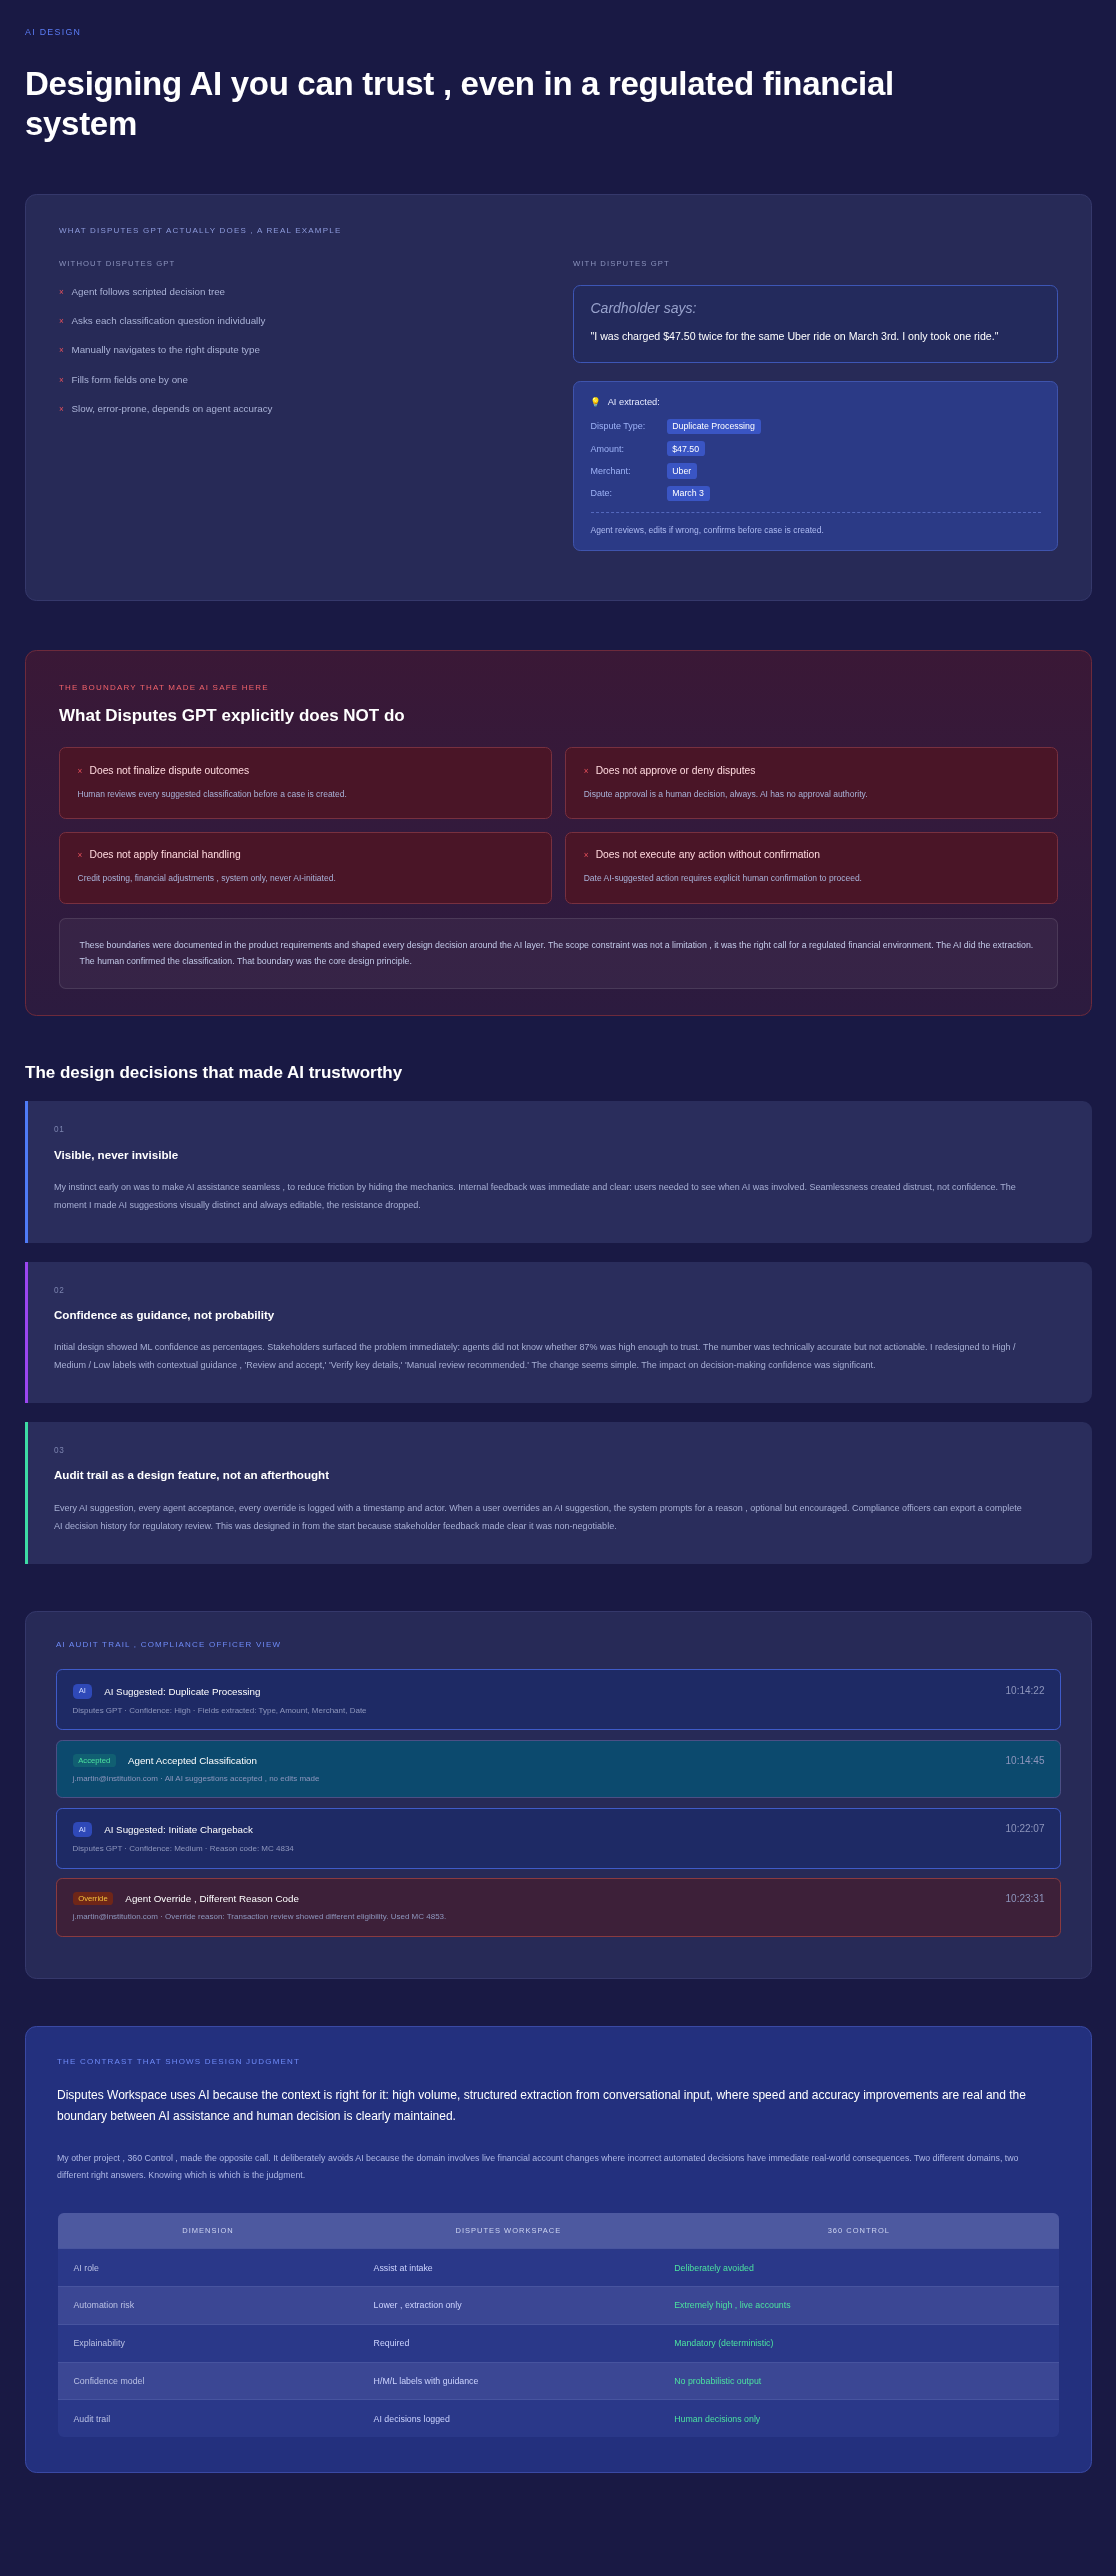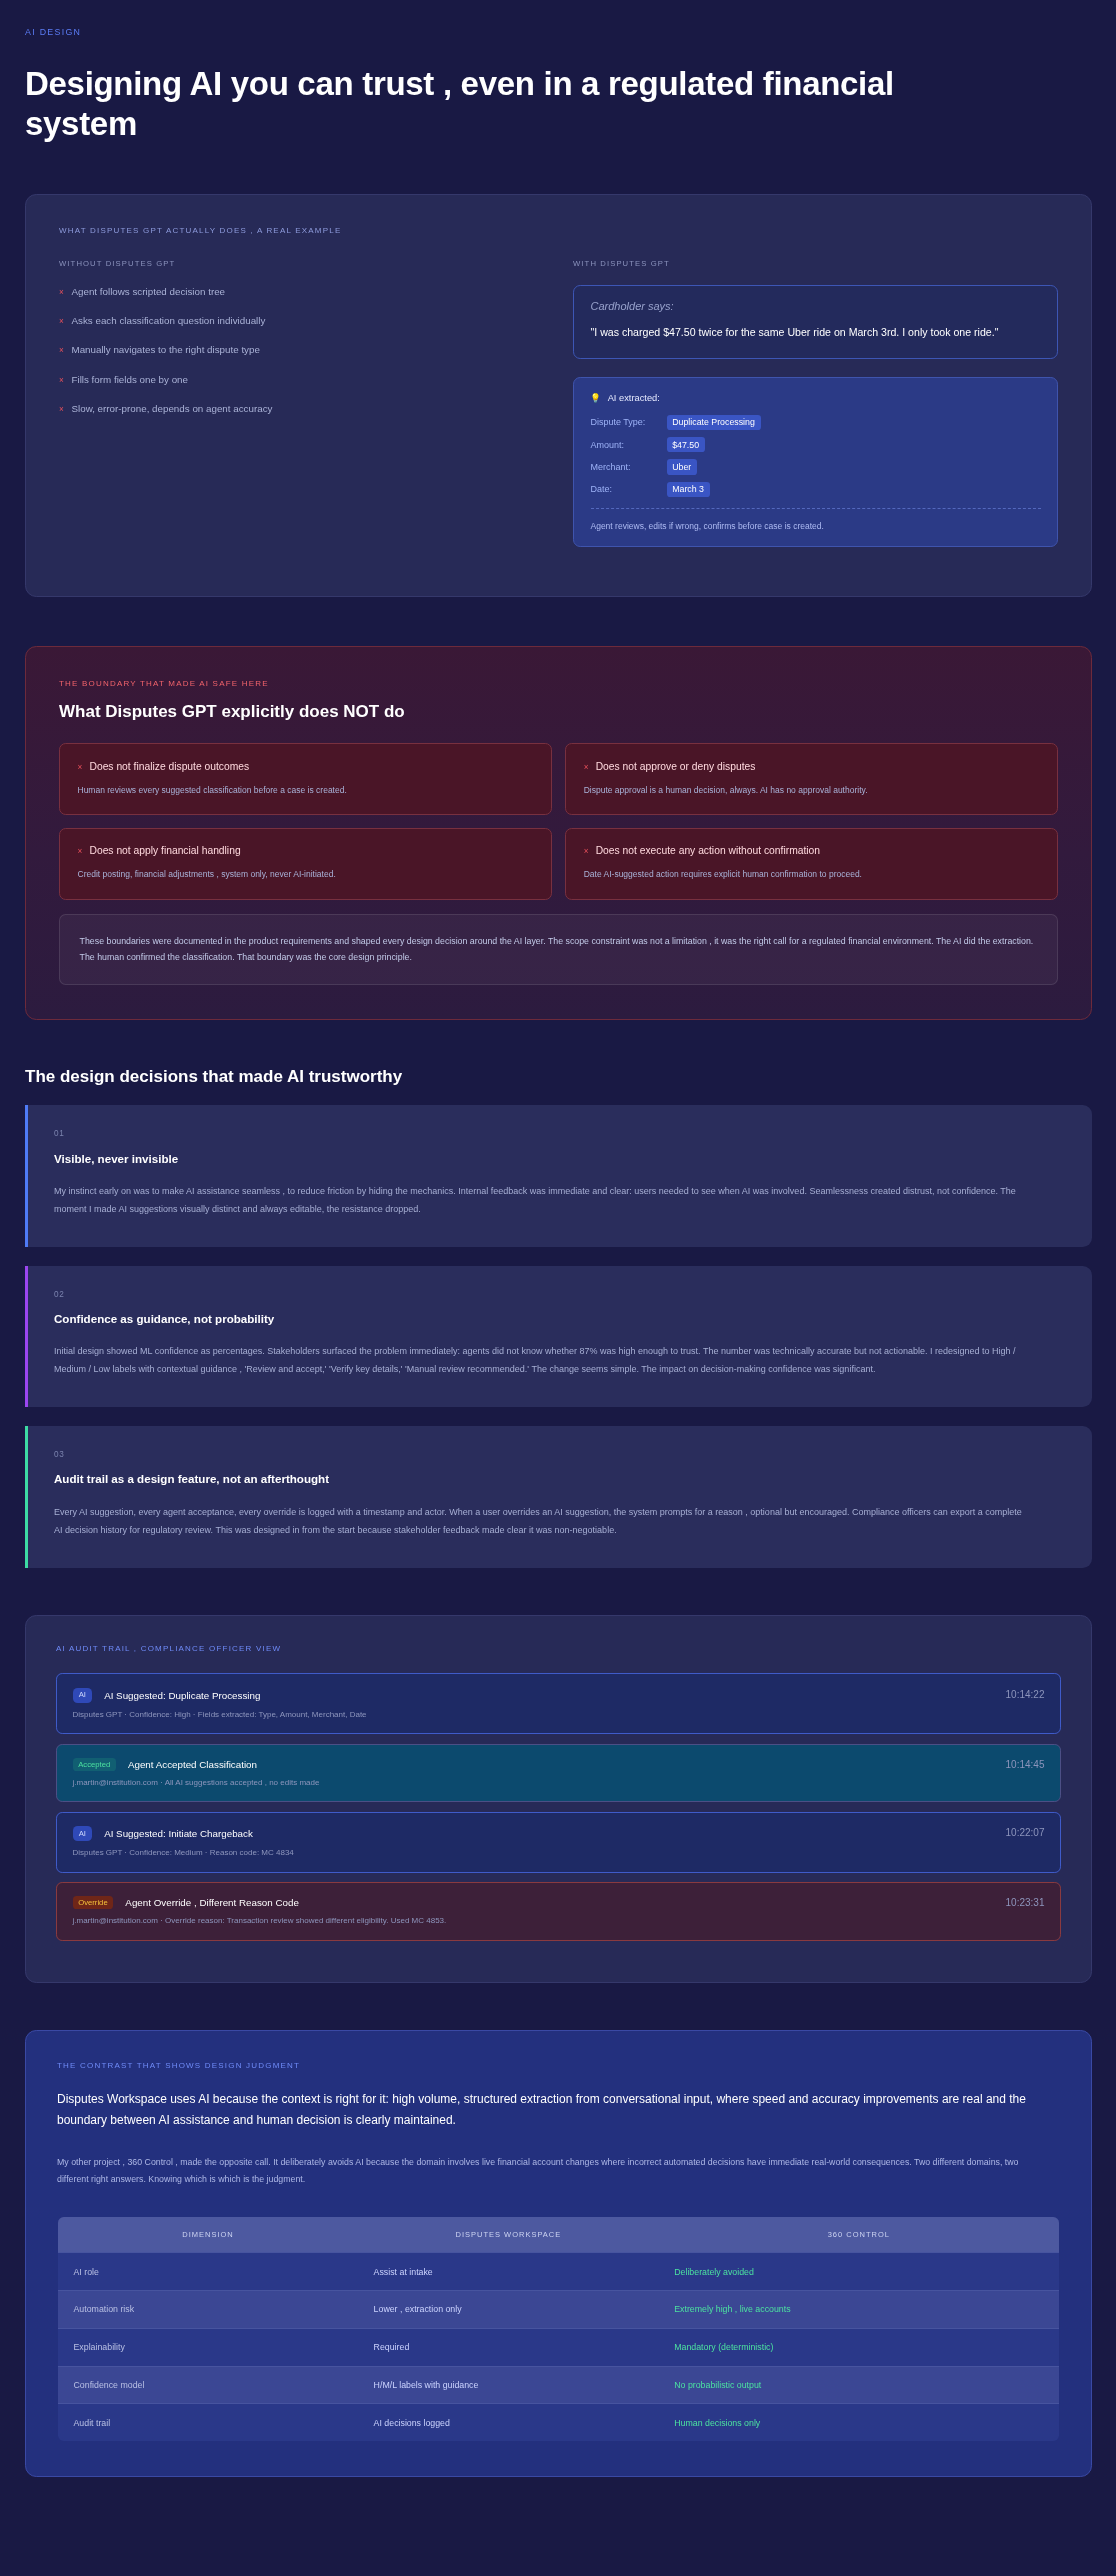--- a/index.html
+++ b/index.html
@@ -90,21 +90,21 @@
   .quote-box {
     border: 0.5px solid #3d56b5;
     border-radius: 7.2px;
     background: #232a5c;
     padding: 14.4px 16.5px 17.5px 16.5px;
     margin-bottom: 17.5px;
   }
   .quote-label {
     color: #98a2cc;
     font-style: italic;
-    font-size: 11px;
+    font-size: 14px;
     margin-bottom: 11.3px;
   }
   .quote-text {
     color: #ffffff;
     font-size: 10.6px;
     line-height: 1.62;
   }
 
   .extract-box {
     background: #2b3a86;
@@ -127,21 +127,21 @@
     border-top: 0.5px dashed #5468bd;
     margin-top: 11.3px; padding-top: 11.3px;
     color: #aebbf3; font-size: 8.5px;
   }
 
   
   .card-boundary {
     background: linear-gradient(180deg,#3a1836 0%,#321a3d 55%,#2c1b3f 100%);
     border: 0.5px solid #6d2a3b;
     border-radius: 11.3px;
-    padding: 32px 33px 34px 33px;
+    padding: 32px 33px 26px 33px;
   }
   .h2-boundary {
     color: #ffffff; font-size: 17px; font-weight: 700;
     margin: 14.4px 0 20.6px 0;
   }
   .nogrid { display: grid; grid-template-columns: 1fr 1fr; gap: 12.4px 13.4px; }
   .nocard {
     background: #4a1527;
     border: 0.5px solid #78303f;
     border-radius: 6.7px;

